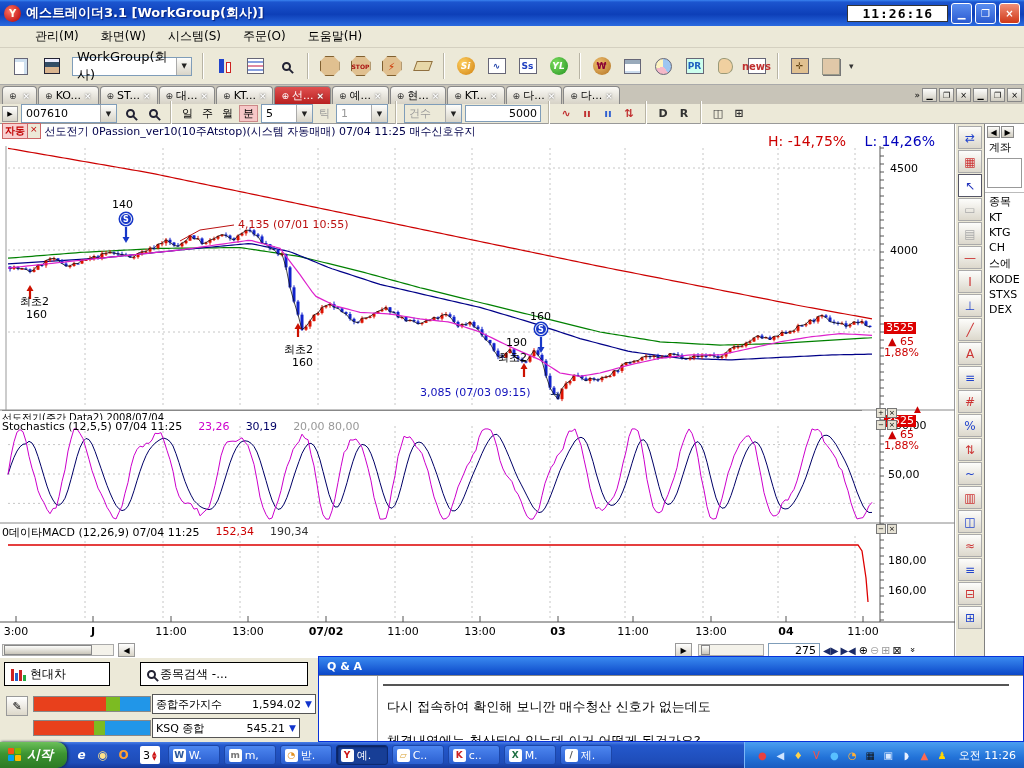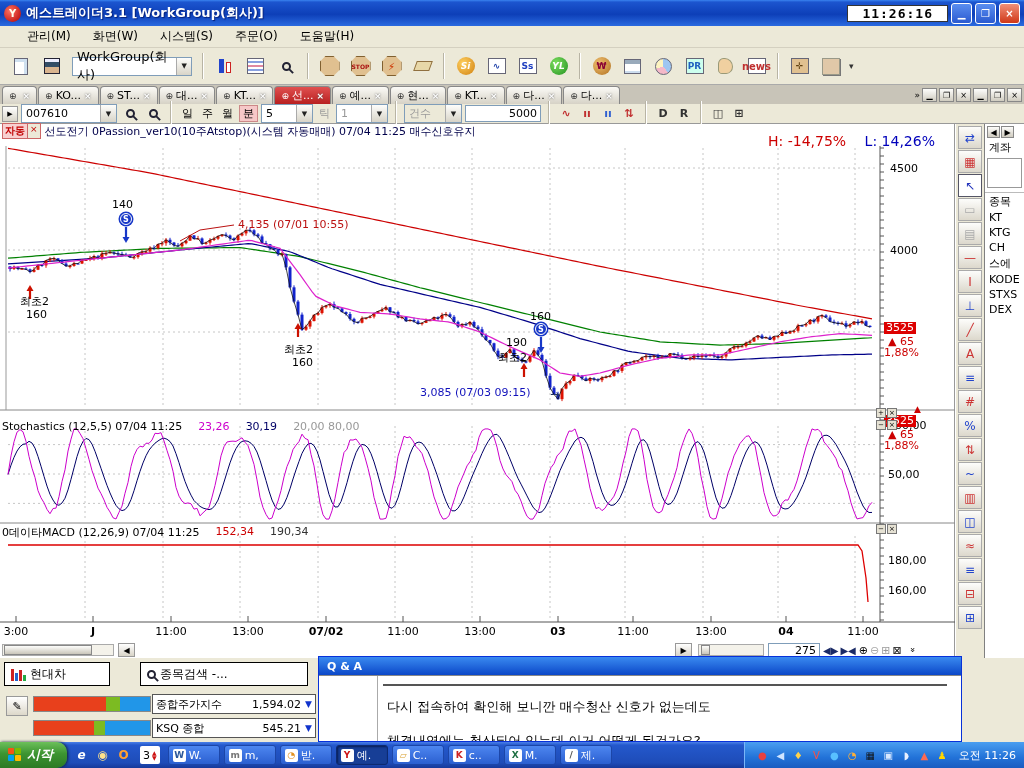--- a/index.html
+++ b/index.html
@@ -6,21 +6,21 @@
 html,body{margin:0;padding:0;background:#444}
 #app{position:relative;width:1024px;height:768px;background:#ece9d8;font-family:"DejaVu Sans","Liberation Sans",sans-serif;overflow:hidden;font-size:12px;color:#000}
 
 .titlebar{position:absolute;left:0;top:0;width:1024px;height:26px;background:linear-gradient(180deg,#3a84f0 0%,#1c55cf 8%,#0d3fb8 55%,#2a6ae0 100%);display:flex;align-items:center;padding:0 4px;color:#fff}
 .appico{width:17px;height:17px;border-radius:50%;background:radial-gradient(circle at 35% 35%,#ff7060,#b00000);color:#ffe;font-size:10px;font-weight:bold;display:flex;align-items:center;justify-content:center;margin-right:5px}
 .ttext{font-weight:bold;font-size:13px;text-shadow:1px 1px 1px #04207a}
 .clock{margin-left:auto;background:#fff;color:#000;border:1px solid #333;font-family:"DejaVu Sans Mono",monospace;font-weight:bold;font-size:13px;padding:0 14px;letter-spacing:1px}
 .wb{width:21px;height:21px;margin-left:3px;border:1px solid #fff;border-radius:3px;background:linear-gradient(180deg,#5a8ef0,#2a5ad0);color:#fff;font-size:10px;display:flex;align-items:center;justify-content:center;font-weight:bold}
 .wb.close{background:linear-gradient(180deg,#f09078,#d03818)}
 
-.menubar{position:absolute;left:0;top:26px;width:1024px;height:22px;background:#ece9d8;border-bottom:1px solid #d4d0c0;display:flex;align-items:center;padding-left:16px}
+.menubar{position:absolute;left:0;top:26px;width:1024px;height:22px;background:#ece9d8;border-bottom:1px solid #d4d0c0;display:flex;align-items:center;padding-left:24px}
 .mitem{padding:2px 11px;font-size:12px}
 
 .toolbar{position:absolute;left:0;top:48px;width:1024px;height:37px;background:#ece9d8;border-bottom:1px solid #aaa;display:flex;align-items:center;padding-left:6px;gap:2px}
 .tbtn{width:29px;height:29px;display:flex;align-items:center;justify-content:center;border:1px solid transparent}
 .tsep{width:2px;height:26px;border-left:1px solid #b8b4a4;border-right:1px solid #fff;margin:0 4px}
 .combo{display:inline-flex;align-items:center;background:#fff;border:1px solid #7f9db9;height:19px;font-size:11px;padding-left:4px}
 .combo .da{width:16px;height:17px;margin-left:auto;background:linear-gradient(180deg,#fdfdfb,#d8d4c8);border-left:1px solid #aaa;display:flex;align-items:center;justify-content:center;font-size:7px;color:#222}
 
 .tabbar{position:absolute;left:0;top:85px;width:1024px;height:19px;background:#c8c4b8;display:flex;align-items:flex-end}
 .tab{height:18px;display:flex;align-items:center;gap:3px;padding:0 6px;border:1px solid #888;border-bottom:none;border-radius:4px 4px 0 0;background:linear-gradient(180deg,#fbfaf6,#d6d2c6);font-size:11px;margin-right:1px;white-space:nowrap}
@@ -66,21 +66,21 @@
 .vtb.off{color:#aaa}
 
 .rpanel{position:absolute;left:984px;top:124px;width:40px;height:534px;background:#fff;border-left:1px solid #808080;font-size:11px;overflow:hidden}
 .rrow{padding:1px 0 1px 4px;white-space:nowrap}
 
 .blpanel{position:absolute;left:0;top:658px;width:318px;height:84px;background:#ece9d8}
 .bbtn{position:absolute;height:24px;background:#fff;border:1px solid #000;display:flex;align-items:center;gap:4px;padding:0 6px;font-size:12px}
 .ibox{position:absolute;height:20px;background:#fff;border:1px solid #555;display:flex;align-items:center;font-size:11px;padding:0 3px}
 .cbar{position:absolute;height:16px;border:1px solid #888;display:flex}
 
-.qna{position:absolute;left:318px;top:656px;width:644px;height:86px;border:1px solid #0831d9;z-index:5;background:#fff}
+.qna{position:absolute;left:318px;top:656px;width:706px;height:86px;border:1px solid #0831d9;z-index:5;background:#fff}
 .qtitle{height:18px;background:linear-gradient(180deg,#3a8af0,#0b47c8);color:#fff;font-size:11px;font-weight:bold;display:flex;align-items:center;padding-left:8px}
 .qbody{position:relative;height:66px;overflow:hidden;border-top:1px solid #888}
 
 .taskbar{position:absolute;left:0;top:742px;width:1024px;height:26px;background:linear-gradient(180deg,#4a80e8 0%,#2458cc 12%,#1e4cb8 80%,#16399a 100%);z-index:9;display:flex;align-items:center}
 .startbtn{height:26px;padding:0 14px 0 8px;border-radius:0 10px 10px 0;background:linear-gradient(180deg,#6cc05a 0%,#3c9431 45%,#2c7a24 100%);color:#fff;font-weight:bold;font-size:13px;font-style:italic;display:flex;align-items:center;gap:5px;box-shadow:1px 0 3px #123}
 .flag{width:14px;height:14px;display:grid;grid-template-columns:6px 6px;grid-template-rows:6px 6px;gap:1px}
 .flag i{border-radius:1px}
 .qlico{width:17px;height:17px;display:flex;align-items:center;justify-content:center;font-size:12px;font-weight:bold;margin:0 2px}
 .grpbox{height:18px;background:#fff;border-radius:2px;display:flex;align-items:center;padding:0 3px;gap:2px;font-size:11px;margin:0 6px}
 .tkbtn{height:20px;width:52px;margin:0 2px;border-radius:3px;background:linear-gradient(180deg,#4d86f0,#2b5fd0);border:1px solid #1c46a8;color:#fff;font-size:11px;display:flex;align-items:center;gap:3px;padding:0 4px;overflow:hidden}
@@ -936,20 +936,21 @@
         <div class="ann" style="left: 550px; top: 264px; color: rgb(34, 51, 102);">→</div>
         <div class="pbadge" style="left: 884px; top: 198px;">3525</div>
         <div class="rtx" style="left: 888px; top: 211px;">▲ 65</div>
         <div class="rtx" style="left: 884px; top: 222px;">1,88%</div>
         <div class="rtx" style="left: 914px; top: 280px; font-size: 9px;">▲</div>
         <div class="pbadge" style="left: 884px; top: 291px;">3525</div>
         <div class="rtx" style="left: 888px; top: 304px;">▲ 65</div>
         <div class="rtx" style="left: 884px; top: 315px;">1,88%</div>
       </div>
 
+    <div class="subhead">선도전기(주간 Data2) 2008/07/04</div>
 
     <div class="shead" style="top:296px">
       <span>Stochastics (12,5,5) 07/04 11:25</span>
       <span style="color:#cc00cc">23,26</span>
       <span style="color:#000066">30,19</span>
       <span style="color:#999">20,00 80,00</span>
     </div>
 
     <div class="mhead" style="top:401px">
       <span>0데이타MACD (12,26,9) 07/04 11:25</span>
@@ -1057,21 +1058,21 @@
         <div class="ibox" style="left: 152px; top: 36px; width: 164px;">
           <div>종합주가지수</div>
           <div style="margin-left: auto;">1,594.02</div>
           <div style="color: rgb(17, 51, 204); font-size: 9px; margin-left: 4px;">▼</div>
         </div>
         <div class="cbar" style="left: 33px; top: 62px; width: 118px;">
           <div style="height: 100%; background: rgb(232, 64, 28); width: 52%;"></div>
           <div style="height: 100%; background: rgb(124, 187, 34); width: 9%;"></div>
           <div style="height: 100%; background: rgb(33, 150, 232); width: 39%;"></div>
         </div>
-        <div class="ibox" style="left: 152px; top: 60px; width: 164px;">
+        <div class="ibox" style="left: 152px; top: 60px; width: 148px;">
           <div>KSQ 종합</div>
           <div style="margin-left: auto;">545.21</div>
           <div style="color: rgb(17, 51, 204); font-size: 9px; margin-left: 4px;">▼</div>
         </div>
       </div>
   </div>
 
   <div class="qna">
     <div class="qtitle">
         <span>Q &amp; A</span>

